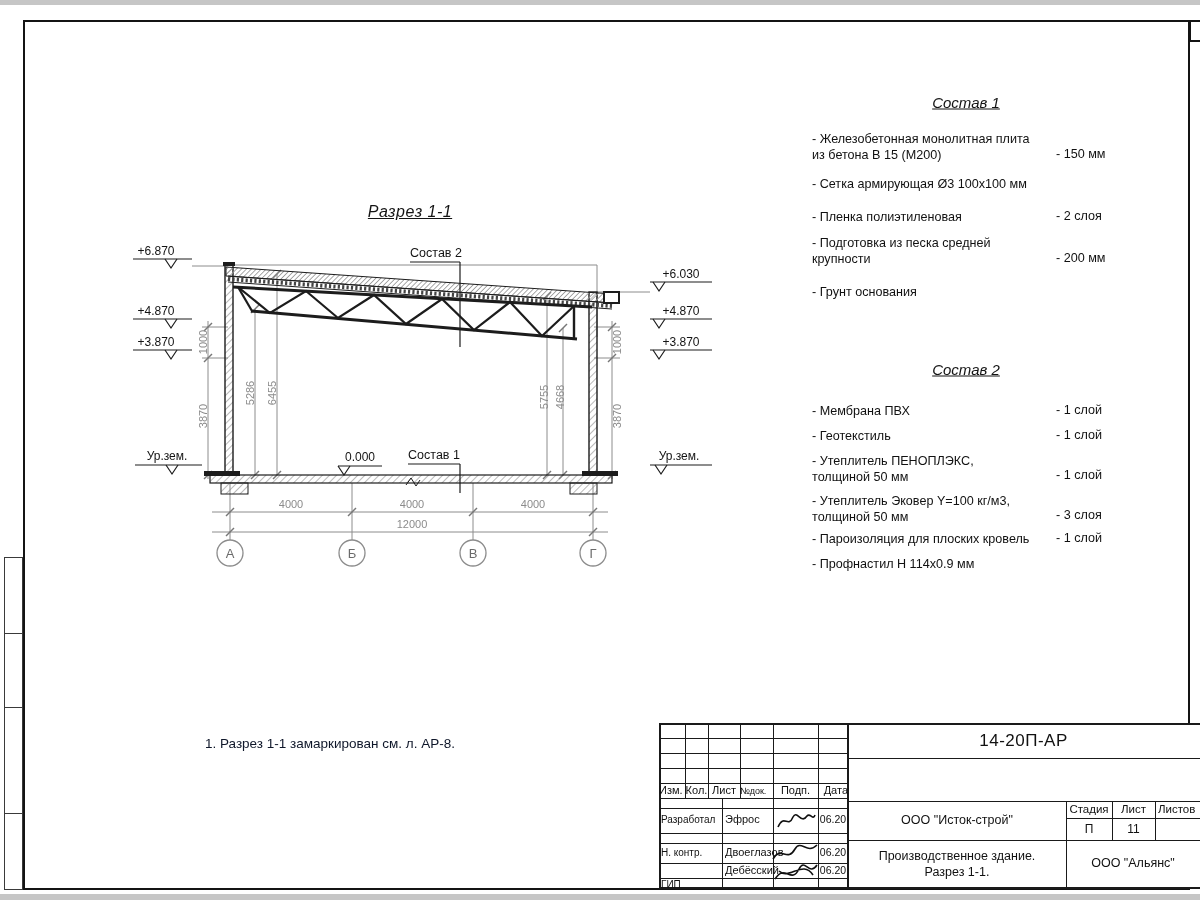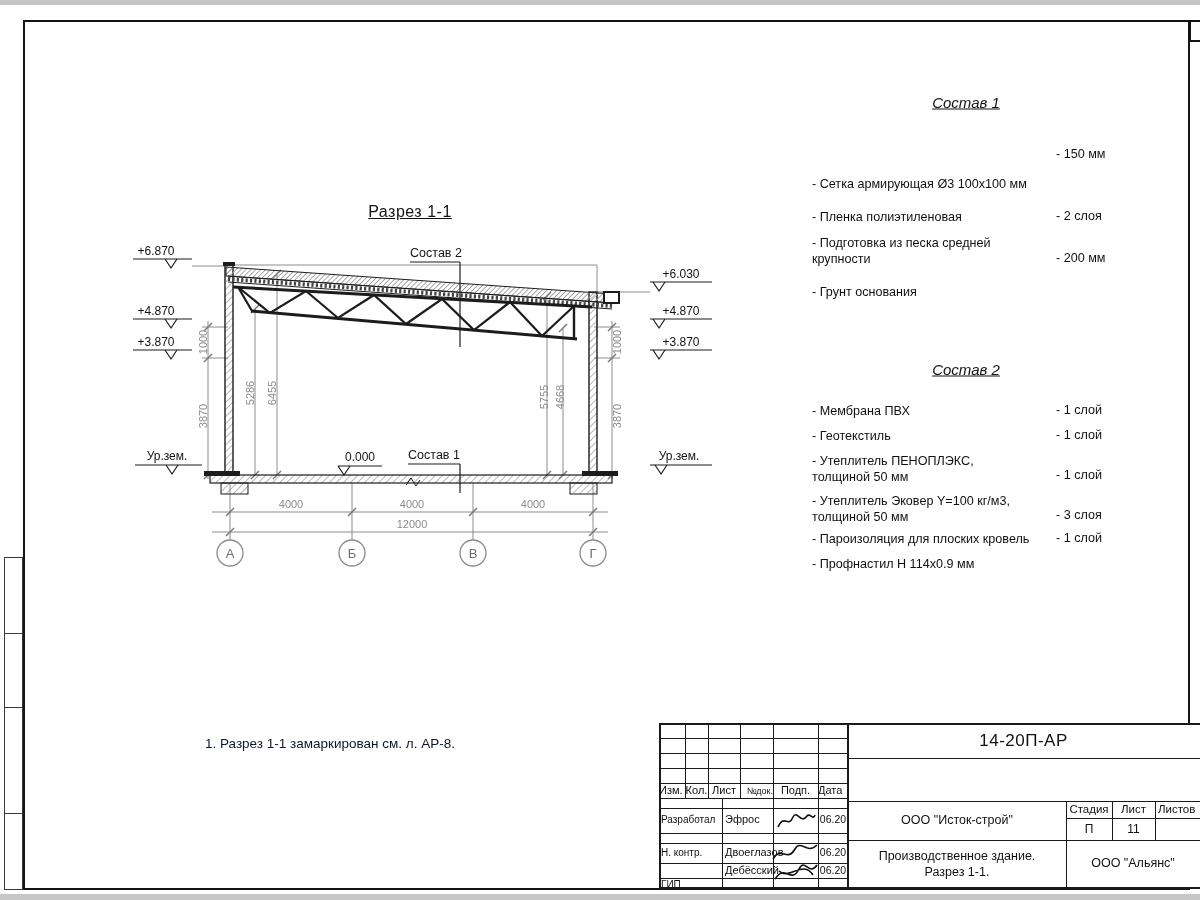--- a/index.html
+++ b/index.html
@@ -13,21 +13,21 @@
   .corner-box{position:absolute;left:1189px;top:15px;width:14px;height:22px;
               border:2px solid #141414;border-right:none;box-sizing:border-box}
   .mbox{position:absolute;left:4px;width:19px;border:1px solid #3a3a3a;box-sizing:border-box;background:#fff}
   
   .t{position:absolute;white-space:nowrap;transform:translate(-50%,-50%);
      font-size:12px;color:#141414;line-height:1}
   .rot{transform:translate(-50%,-50%) rotate(-90deg)}
   .dim{font-size:11px;color:#8c8c8c}
   .ax{font-size:13px;color:#6b6b6b}
   .lbl{font-size:12.5px}
-  .ttl{font-size:16px;text-decoration:underline;letter-spacing:.5px}
+  .ttl{font-size:16px;font-style:italic;text-decoration:underline;letter-spacing:.5px}
   .shead{font-size:15px;font-style:italic;text-decoration:underline}
   .note{position:absolute;left:205px;top:731px;font-size:13.5px;color:#0f172a}
   
   .li{position:absolute;left:812px;width:252px;font-size:12.6px;line-height:16px;
       color:#111;white-space:pre-line}
   .lv{position:absolute;left:1056px;font-size:12.6px;color:#111;white-space:nowrap}
   
   .tb{position:absolute;left:659px;top:718px;width:541px;height:166px}
   .tb .vl,.tb .hl{position:absolute;background:#1a1a1a}
   .tbt{position:absolute;color:#111;line-height:1}
@@ -194,20 +194,22 @@
   <div class="t dim rot" style="left:560px;top:392px">4668</div>
 
   <div class="t dim rot" style="left:203px;top:337px">1000</div>
   <div class="t dim rot" style="left:203px;top:411px">3870</div>
   <div class="t dim rot" style="left:617px;top:337px">1000</div>
   <div class="t dim rot" style="left:617px;top:411px">3870</div>
 
   <div class="note">1. Разрез 1-1 замаркирован см. л. АР-8.</div>
 
   <div class="t shead" style="left:966px;top:97px">Состав 1</div>
+  <div class="li" style="top:126px">- Железобетонная монолитная плита
+из бетона В 15 (М200)</div>
   <div class="lv" style="top:142px">- 150 мм</div>
   <div class="li" style="top:171px">- Сетка армирующая Ø3 100х100 мм</div>
   <div class="li" style="top:204px">- Пленка полиэтиленовая</div>
   <div class="lv" style="top:204px">- 2 слоя</div>
   <div class="li" style="top:230px">- Подготовка из песка средней
 крупности</div>
   <div class="lv" style="top:246px">- 200 мм</div>
   <div class="li" style="top:279px">- Грунт основания</div>
 
   <div class="t shead" style="left:966px;top:364px">Состав 2</div>
@@ -254,23 +256,23 @@
     <div class="hl" style="left:189px;top:78px;width:352px;height:1px"></div>
     <div class="hl" style="left:189px;top:117px;width:352px;height:1px"></div>
     <div class="hl" style="left:407px;top:95px;width:134px;height:1px"></div>
     <div class="vl" style="left:407px;top:78px;width:1px;height:88px"></div>
     <div class="vl" style="left:453px;top:78px;width:1px;height:39px"></div>
     <div class="vl" style="left:496px;top:78px;width:1px;height:39px"></div>
 
     <div class="tbt" style="left:0;top:62px;width:15px;text-align:center;font-size:11px">Изм.</div>
     <div class="tbt" style="left:26px;top:62px;width:23px;text-align:center;font-size:11px">Кол.</div>
     <div class="tbt" style="left:49px;top:62px;width:32px;text-align:center;font-size:11px">Лист</div>
-    <div class="tbt" style="left:81px;top:64px;width:33px;text-align:right;font-size:9px">№док.</div>
+    <div class="tbt" style="left:81px;top:64px;width:33px;text-align:left;font-size:9px">№док.</div>
     <div class="tbt" style="left:114px;top:62px;width:45px;text-align:center;font-size:11px">Подп.</div>
-    <div class="tbt" style="left:159px;top:62px;width:30px;text-align:left;font-size:11px">Дата</div>
+    <div class="tbt" style="left:159px;top:62px;width:30px;text-align:right;font-size:11px">Дата</div>
 
     <div class="tbt" style="left:2px;top:92px;font-size:10px">Разработал</div>
     <div class="tbt" style="left:66px;top:91px;font-size:11px">Эфрос</div>
     <div class="tbt" style="left:160px;top:91px;width:28px;text-align:center;font-size:10.5px">06.20</div>
     <div class="tbt" style="left:2px;top:125px;font-size:10px">Н. контр.</div>
     <div class="tbt" style="left:66px;top:124px;font-size:11px">Двоеглазов</div>
     <div class="tbt" style="left:160px;top:124px;width:28px;text-align:center;font-size:10.5px">06.20</div>
     <div class="tbt" style="left:2px;top:157px;font-size:10px">ГИП</div>
     <div class="tbt" style="left:66px;top:142px;font-size:11px">Дебёсский</div>
     <div class="tbt" style="left:160px;top:142px;width:28px;text-align:center;font-size:10.5px">06.20</div>

